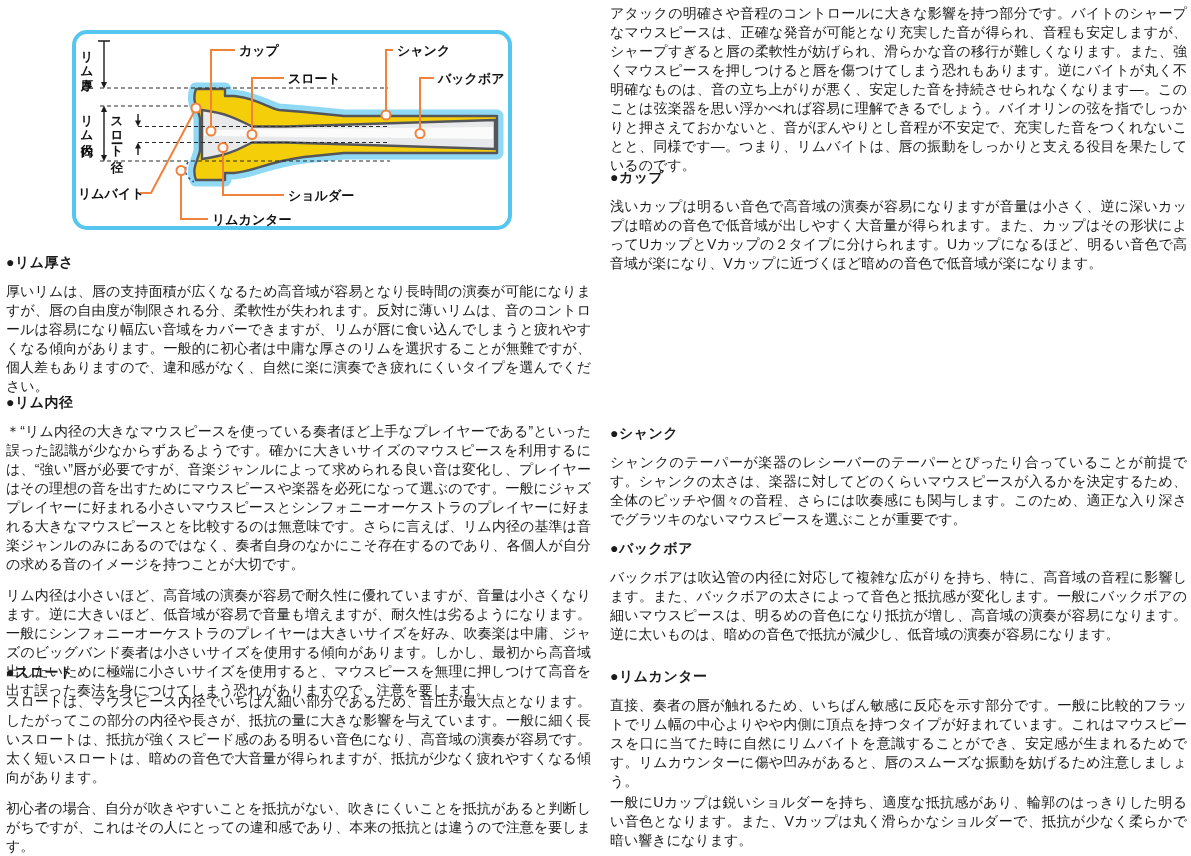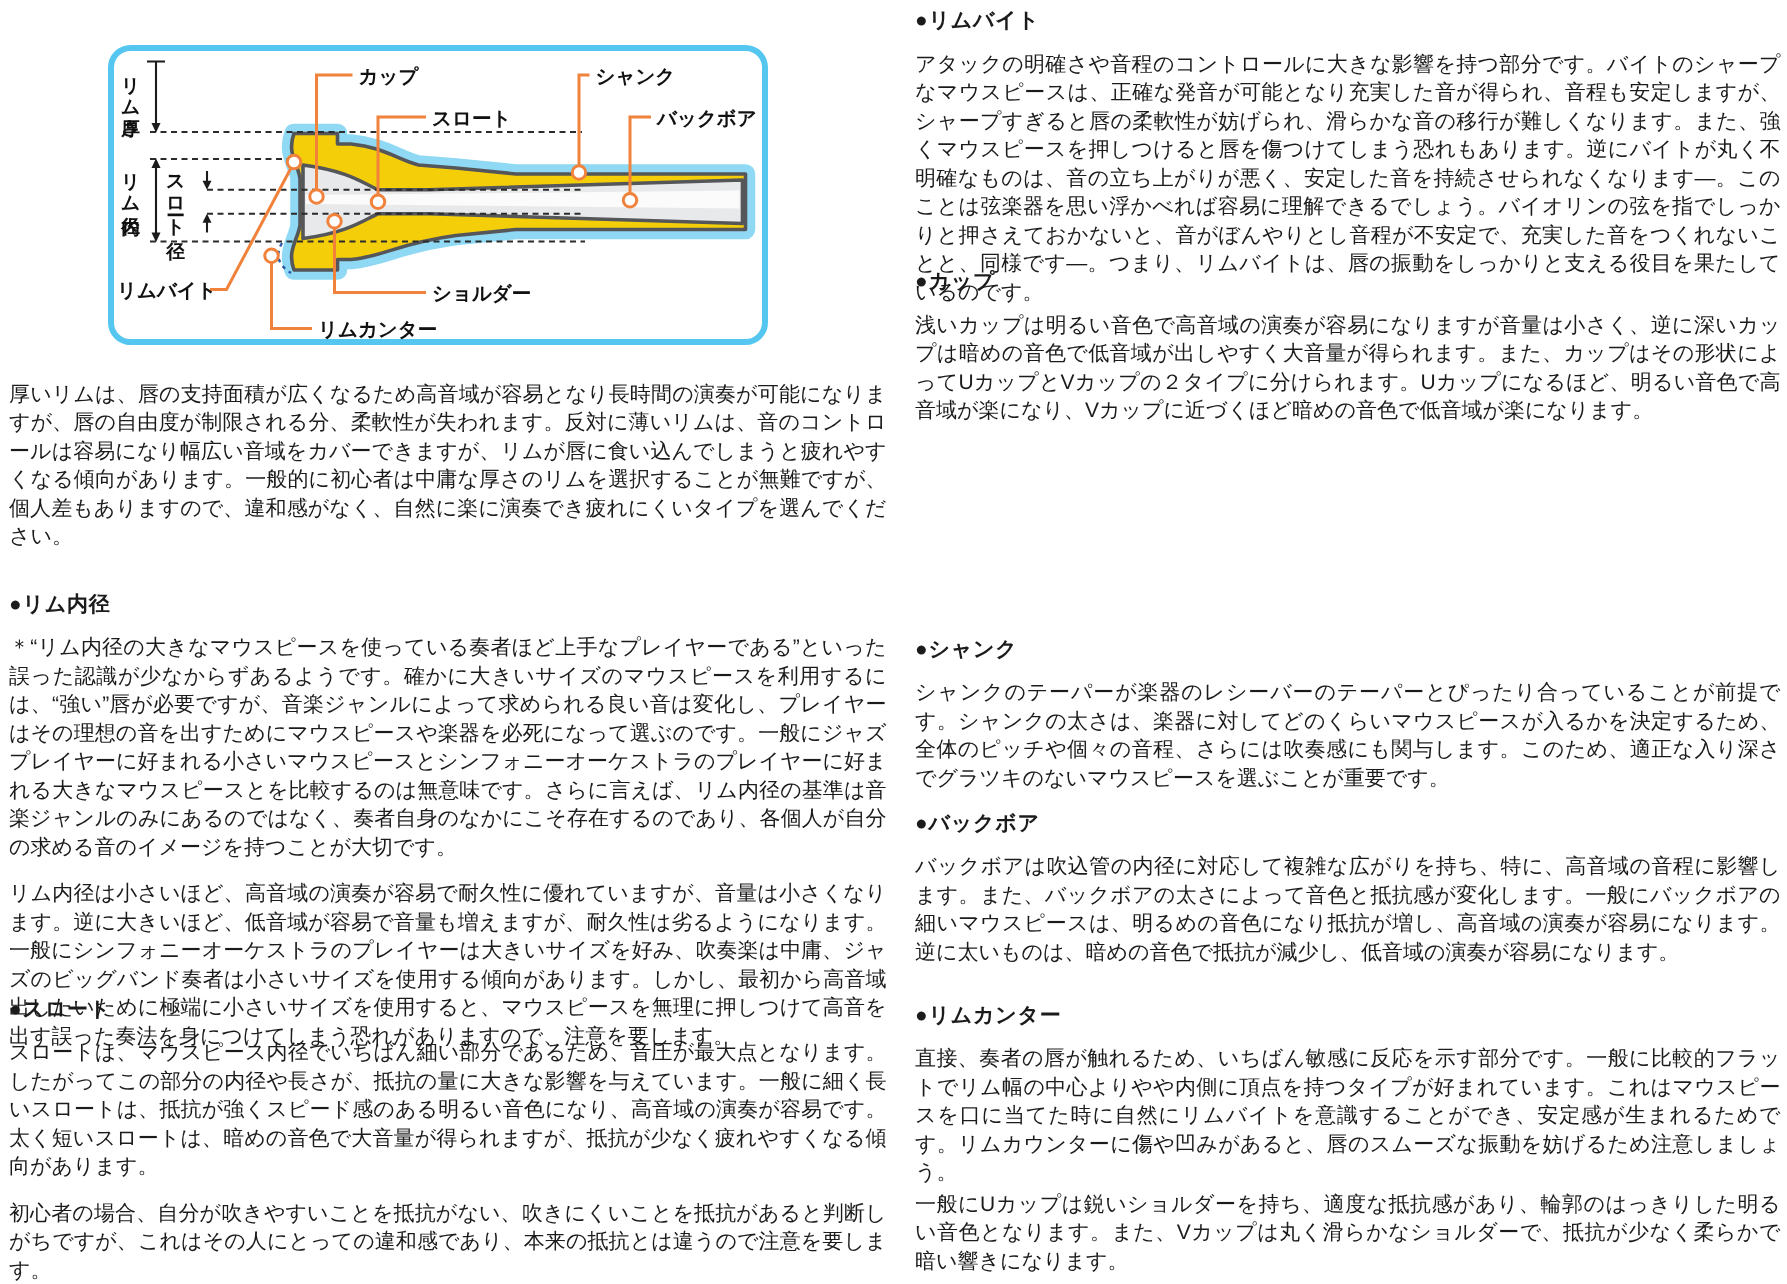--- a/index.html
+++ b/index.html
@@ -11,21 +11,21 @@
   .page{position:relative;width:1191px;height:856px;background:#fff;overflow:hidden;}
   .section{position:absolute;font-size:14px;line-height:19px;text-align:justify;}
   .section h3{font-size:14px;font-weight:bold;margin:0 0 10px 0;letter-spacing:.5px;}
   .section p{margin:0 0 12px 0;}
   .col-left{left:6px;width:585px;}
   .col-right{left:610px;width:577px;}
   #sec-rim-thickness{top:253px;}
   #sec-rim-inner{top:393px;}
   #sec-throat{top:663px;}
   #sec-rim-bite{top:4px;}
-  #sec-cup{top:178px;}
+  #sec-cup{top:168px;}
   #sec-shank{top:424px;font-family:Liberation Serif, serif;}
   #sec-backbore{top:539px;}
   #sec-rim-contour{top:667px;}
   #sec-shoulder{top:793px;}
   .diagram{position:absolute;left:70px;top:28px;width:445px;height:205px;}
   .dlabel{font-size:13px;font-weight:bold;fill:#111;}
   .vlabel{font-size:12.5px;font-weight:bold;fill:#111;writing-mode:vertical-rl;text-orientation:upright;}
   .oline{stroke:#F0823C;stroke-width:2;fill:none;}
   .ocirc{fill:#fff;stroke:#F0823C;stroke-width:2;}
   .dash{stroke:#2b2b2b;stroke-width:1.2;stroke-dasharray:4 3;fill:none;}
@@ -93,37 +93,37 @@
     <circle class="ocirc" cx="153" cy="119.5" r="4.5"></circle>
     <text class="dlabel" x="218" y="172">ショルダー</text>
 
     <path d="M118,134 Q111,146 124,154" fill="none" stroke="#2B5BA8" stroke-width="1.6" stroke-dasharray="2.5 3"></path>
     <polyline class="oline" points="138,191 111,191 111,147"></polyline>
     <circle class="ocirc" cx="111" cy="142.5" r="4.5"></circle>
     <text class="dlabel" x="142" y="196">リムカンター</text>
   </svg>
 
   <div class="section col-left" id="sec-rim-thickness">
+    <h3>●リム厚さ</h3>
     <p>厚いリムは、唇の支持面積が広くなるため高音域が容易となり長時間の演奏が可能になりますが、唇の自由度が制限される分、柔軟性が失われます。反対に薄いリムは、音のコントロールは容易になり幅広い音域をカバーできますが、リムが唇に食い込んでしまうと疲れやすくなる傾向があります。一般的に初心者は中庸な厚さのリムを選択することが無難ですが、個人差もありますので、違和感がなく、自然に楽に演奏でき疲れにくいタイプを選んでください。</p>
   </div>
 
   <div class="section col-left" id="sec-rim-inner">
     <h3>●リム内径</h3>
     <p>＊“リム内径の大きなマウスピースを使っている奏者ほど上手なプレイヤーである”といった誤った認識が少なからずあるようです。確かに大きいサイズのマウスピースを利用するには、“強い”唇が必要ですが、音楽ジャンルによって求められる良い音は変化し、プレイヤーはその理想の音を出すためにマウスピースや楽器を必死になって選ぶのです。一般にジャズプレイヤーに好まれる小さいマウスピースとシンフォニーオーケストラのプレイヤーに好まれる大きなマウスピースとを比較するのは無意味です。さらに言えば、リム内径の基準は音楽ジャンルのみにあるのではなく、奏者自身のなかにこそ存在するのであり、各個人が自分の求める音のイメージを持つことが大切です。</p>
     <p>リム内径は小さいほど、高音域の演奏が容易で耐久性に優れていますが、音量は小さくなります。逆に大きいほど、低音域が容易で音量も増えますが、耐久性は劣るようになります。一般にシンフォニーオーケストラのプレイヤーは大きいサイズを好み、吹奏楽は中庸、ジャズのビッグバンド奏者は小さいサイズを使用する傾向があります。しかし、最初から高音域出したいために極端に小さいサイズを使用すると、マウスピースを無理に押しつけて高音を出す誤った奏法を身につけてしまう恐れがありますので、注意を要します。</p>
   </div>
 
   <div class="section col-left" id="sec-throat">
     <h3>●スロート</h3>
     <p>スロートは、マウスピース内径でいちばん細い部分であるため、音圧が最大点となります。したがってこの部分の内径や長さが、抵抗の量に大きな影響を与えています。一般に細く長いスロートは、抵抗が強くスピード感のある明るい音色になり、高音域の演奏が容易です。太く短いスロートは、暗めの音色で大音量が得られますが、抵抗が少なく疲れやすくなる傾向があります。</p>
     <p>初心者の場合、自分が吹きやすいことを抵抗がない、吹きにくいことを抵抗があると判断しがちですが、これはその人にとっての違和感であり、本来の抵抗とは違うので注意を要します。</p>
   </div>
 
   <div class="section col-right" id="sec-rim-bite">
-    <h3>●リムバイト</h3>
     <p>アタックの明確さや音程のコントロールに大きな影響を持つ部分です。バイトのシャープなマウスピースは、正確な発音が可能となり充実した音が得られ、音程も安定しますが、シャープすぎると唇の柔軟性が妨げられ、滑らかな音の移行が難しくなります。また、強くマウスピースを押しつけると唇を傷つけてしまう恐れもあります。逆にバイトが丸く不明確なものは、音の立ち上がりが悪く、安定した音を持続させられなくなります―。このことは弦楽器を思い浮かべれば容易に理解できるでしょう。バイオリンの弦を指でしっかりと押さえておかないと、音がぼんやりとし音程が不安定で、充実した音をつくれないことと、同様です―。つまり、リムバイトは、唇の振動をしっかりと支える役目を果たしているのです。</p>
   </div>
 
   <div class="section col-right" id="sec-cup">
     <h3>●カップ</h3>
     <p>浅いカップは明るい音色で高音域の演奏が容易になりますが音量は小さく、逆に深いカップは暗めの音色で低音域が出しやすく大音量が得られます。また、カップはその形状によってUカップとVカップの２タイプに分けられます。Uカップになるほど、明るい音色で高音域が楽になり、Vカップに近づくほど暗めの音色で低音域が楽になります。</p>
   </div>
 
   <div class="section col-right" id="sec-shank">
     <h3>●シャンク</h3>

